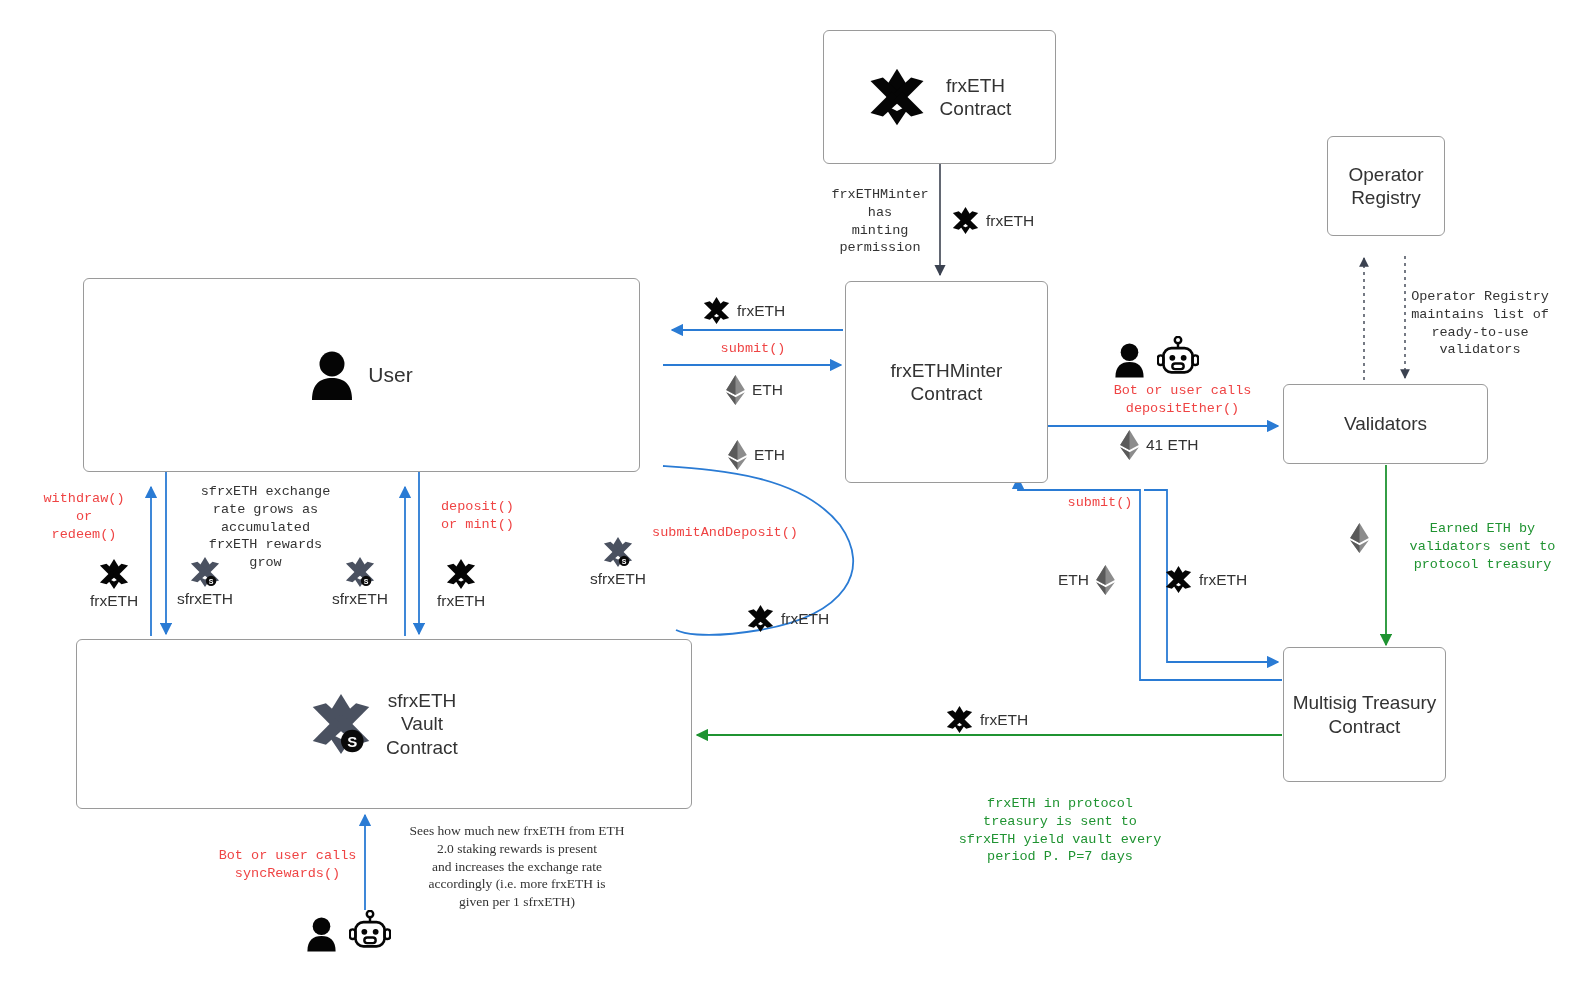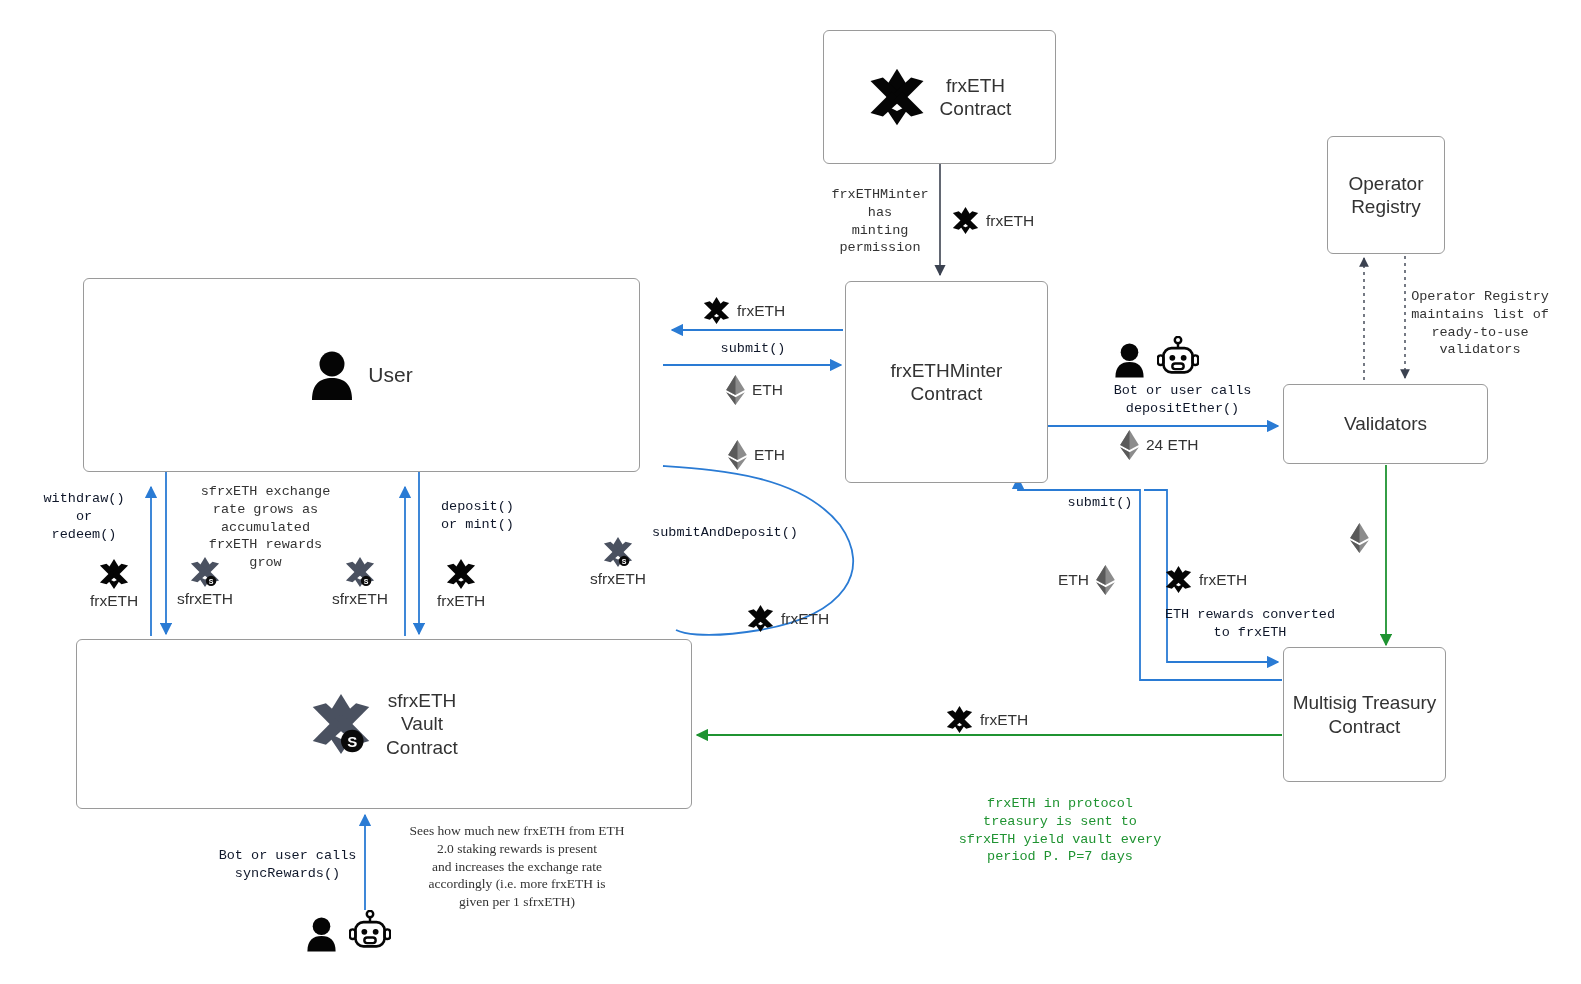--- a/index.html
+++ b/index.html
@@ -6,21 +6,21 @@
   body{width:1581px;height:984px;overflow:hidden;font-family:"Liberation Sans",sans-serif;}
   #stage{position:relative;width:1581px;height:984px;background:#fff;border-radius:10px;}
   svg#wires{position:absolute;left:0;top:0;width:1581px;height:984px;}
 
   .box{position:absolute;border:1.6px solid #9a9a9a;border-radius:6px;background:#fff;
        display:flex;align-items:center;justify-content:center;gap:14px;box-sizing:border-box;}
   .box .boxlabel{font-size:19px;color:#333;line-height:1.22;text-align:center;white-space:pre-line;}
 
   .lbl{position:absolute;line-height:1.32;white-space:pre-line;}
   .lbl.mono{font-family:"Liberation Mono",monospace;font-size:13.5px;}
-  .blue{color:#0f172a;}
+  .blue{color:#ef4444;}
   .green{color:#1f9331;}
   .dark{color:#333;}
   .ctr{text-align:center;}
 
   .tokrow{position:absolute;display:flex;align-items:center;gap:7px;}
   .tokrow .tname{font-family:"Liberation Sans",sans-serif;font-size:15.5px;color:#333;white-space:nowrap;}
   .tokcol{position:absolute;display:flex;flex-direction:column;align-items:center;gap:2px;}
   .tokcol .tname{font-family:"Liberation Sans",sans-serif;font-size:15.5px;color:#333;white-space:nowrap;}
 
   .ico{display:inline-block;position:relative;flex:0 0 auto;}
@@ -132,21 +132,21 @@
       </svg>
     </span>
     <span class="boxlabel" style="font-size:21px;">User</span>
   </div>
 
   <div class="box" style="left:845px;top:281px;width:203px;height:202px;">
     <span class="boxlabel">frxETHMinter
 Contract</span>
   </div>
 
-  <div class="box" style="left:1327px;top:136px;width:118px;height:118px;">
+  <div class="box" style="left:1327px;top:136px;width:118px;height:100px;">
     <span class="boxlabel">Operator
 Registry</span>
   </div>
 
   <div class="box" style="left:1283px;top:384px;width:205px;height:80px;">
     <span class="boxlabel">Validators</span>
   </div>
 
   <div class="box" style="left:1283px;top:647px;width:163px;height:135px;">
     <span class="boxlabel">Multisig Treasury
@@ -333,21 +333,21 @@
 
   <div class="tokrow" style="left:1120px;top:430px;">
     <span class="ico">
       <svg width="19" height="30" viewBox="0 0 26 42">
         <path d="M13 0 L26 21 L13 28 L0 21 Z" fill="#8c8c8c"></path>
         <path d="M13 0 L13 28 L0 21 Z" fill="#5a5a5a"></path>
         <path d="M13 31 L26 24 L13 42 L0 24 Z" fill="#8c8c8c"></path>
         <path d="M13 31 L13 42 L0 24 Z" fill="#5a5a5a"></path>
       </svg>
     </span>
-    <span class="tname">24 ETH</span>
+    <span class="tname">41 ETH</span>
   </div>
 
   <div class="tokrow" style="left:1058px;top:565px;">
     <span class="tname">ETH</span>
     <span class="ico">
       <svg width="19" height="30" viewBox="0 0 26 42">
         <path d="M13 0 L26 21 L13 28 L0 21 Z" fill="#8c8c8c"></path>
         <path d="M13 0 L13 28 L0 21 Z" fill="#5a5a5a"></path>
         <path d="M13 31 L26 24 L13 42 L0 24 Z" fill="#8c8c8c"></path>
         <path d="M13 31 L13 42 L0 24 Z" fill="#5a5a5a"></path>
@@ -463,25 +463,26 @@
 grow</div>
 
   <div class="lbl mono blue ctr" style="left:1090px;top:382px;width:185px;">Bot or user calls
 depositEther()</div>
 
   <div class="lbl mono dark ctr" style="left:1390px;top:288px;width:180px;">Operator Registry
 maintains list of
 ready-to-use
 validators</div>
 
+  <div class="lbl mono green ctr" style="left:1390px;top:520px;width:185px;">Earned ETH by
+validators sent to
+protocol treasury</div>
 
   <div class="lbl mono blue ctr" style="left:1030px;top:494px;width:140px;">submit()</div>
 
-  <div class="lbl mono blue ctr" style="left:1160px;top:606px;width:180px;">ETH rewards converted
-to frxETH</div>
 
   <div class="lbl mono green ctr" style="left:915px;top:752px;width:290px;margin-top:43px;">frxETH in protocol
 treasury is sent to
 sfrxETH yield vault every
 period P. P=7 days</div>
 
   <div class="lbl mono blue ctr" style="left:205px;top:847px;width:165px;">Bot or user calls
 syncRewards()</div>
 
   <div class="lbl mono dark ctr" style="left:378px;top:822px;width:278px;font-family:Liberation Serif, serif;">Sees how much new frxETH from ETH

